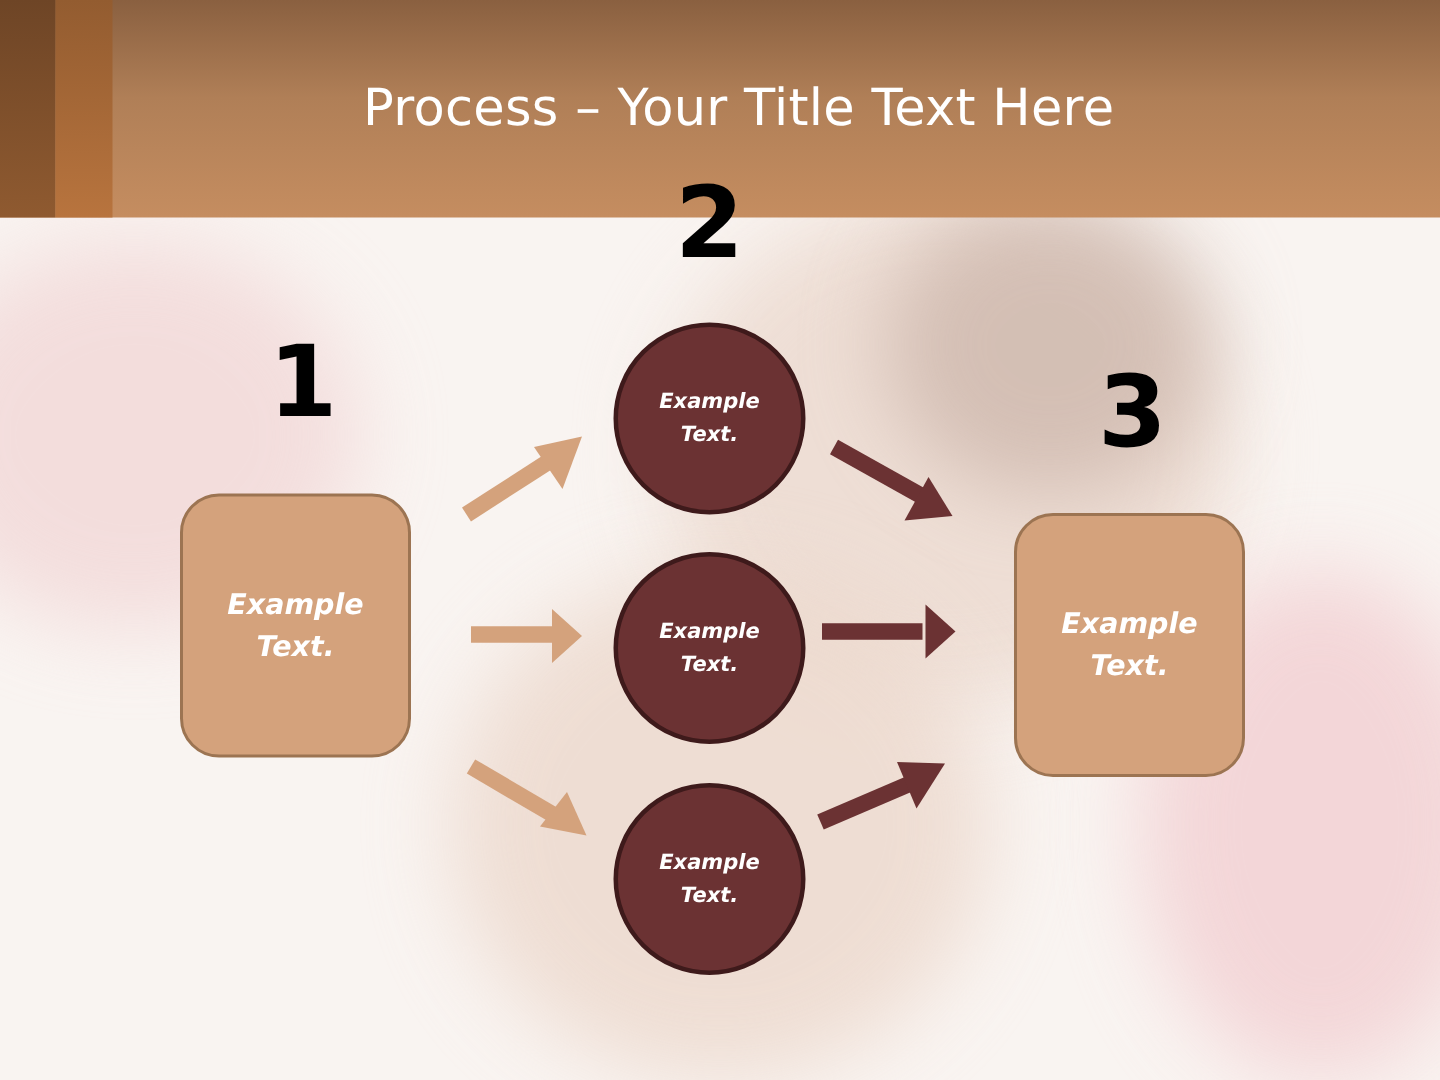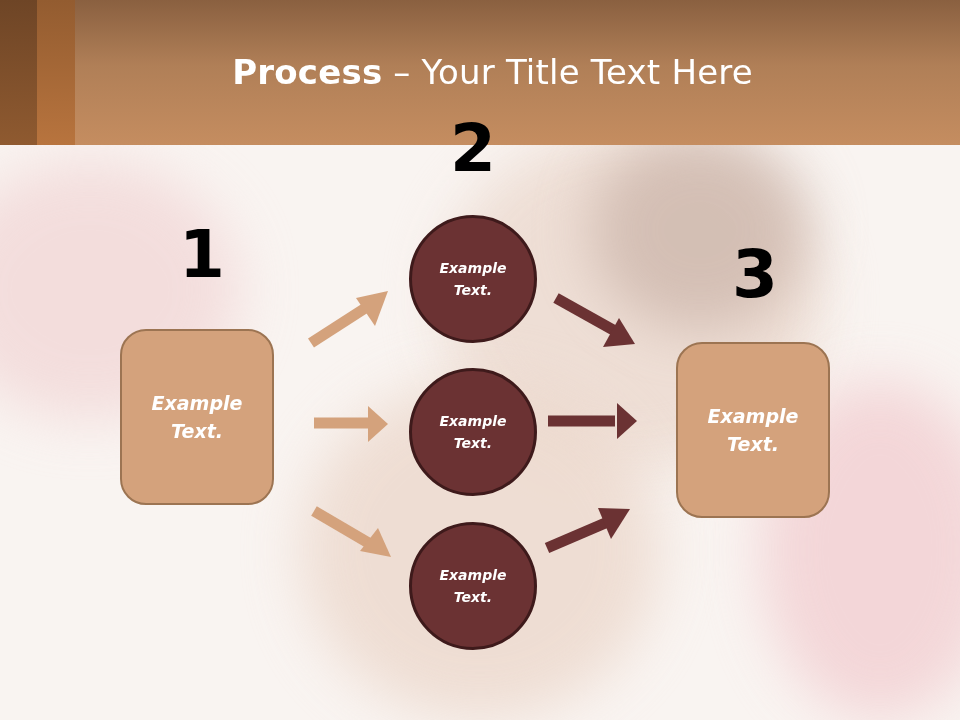--- a/index.html
+++ b/index.html
@@ -5,21 +5,21 @@
   html, body { margin:0; padding:0; }
   body { width:960px; height:720px; overflow:hidden; position:relative; font-family:"DejaVu Sans", sans-serif; background:#f8f3f0; }
   .bg { position:absolute; left:0; top:0; width:960px; height:720px; overflow:hidden;
         background: #f9f4f1; }
   .blob { position:absolute; border-radius:50%; filter: blur(28px); }
   .header { position:absolute; left:0; top:0; width:960px; height:145px;
             background: linear-gradient(to bottom, #8a6040 0%, #b07f57 45%, #c58d60 100%); }
   .strip1 { position:absolute; left:0; top:0; width:37px; height:145px; background: linear-gradient(to bottom,#6e4526,#8f5a30); }
   .strip2 { position:absolute; left:37px; top:0; width:38px; height:145px; background: linear-gradient(to bottom,#935c30,#b8743e); }
   .title { position:absolute; left:0; top:52px; width:985px; text-align:center; color:#ffffff; font-size:34px; font-family:"DejaVu Sans", sans-serif; letter-spacing:0.2px; }
-  .title b { font-weight:bold; }
+  .title b { font-weight:normal; }
   .num { position:absolute; font-family:"DejaVu Sans", sans-serif; font-weight:bold; font-size:66px; color:#000; line-height:1; }
   .box { position:absolute; width:154px; height:176px; background:#d4a27c; border:2px solid #9c7452; border-radius:26px; box-sizing:border-box;
          display:flex; align-items:center; justify-content:center; text-align:center; color:#fff; font-style:italic; font-weight:bold; font-size:19px; line-height:1.5; font-family:"DejaVu Sans", sans-serif; }
   .circle { position:absolute; width:128px; height:128px; border-radius:50%; background:#6b3233; border:3px solid #3e1a1b; box-sizing:border-box;
             display:flex; align-items:center; justify-content:center; text-align:center; color:#fff; font-style:italic; font-weight:bold; font-size:14px; line-height:1.6; font-family:"DejaVu Sans", sans-serif; }
   svg.arrows { position:absolute; left:0; top:0; }
 </style>
 </head>
 <body>
 

